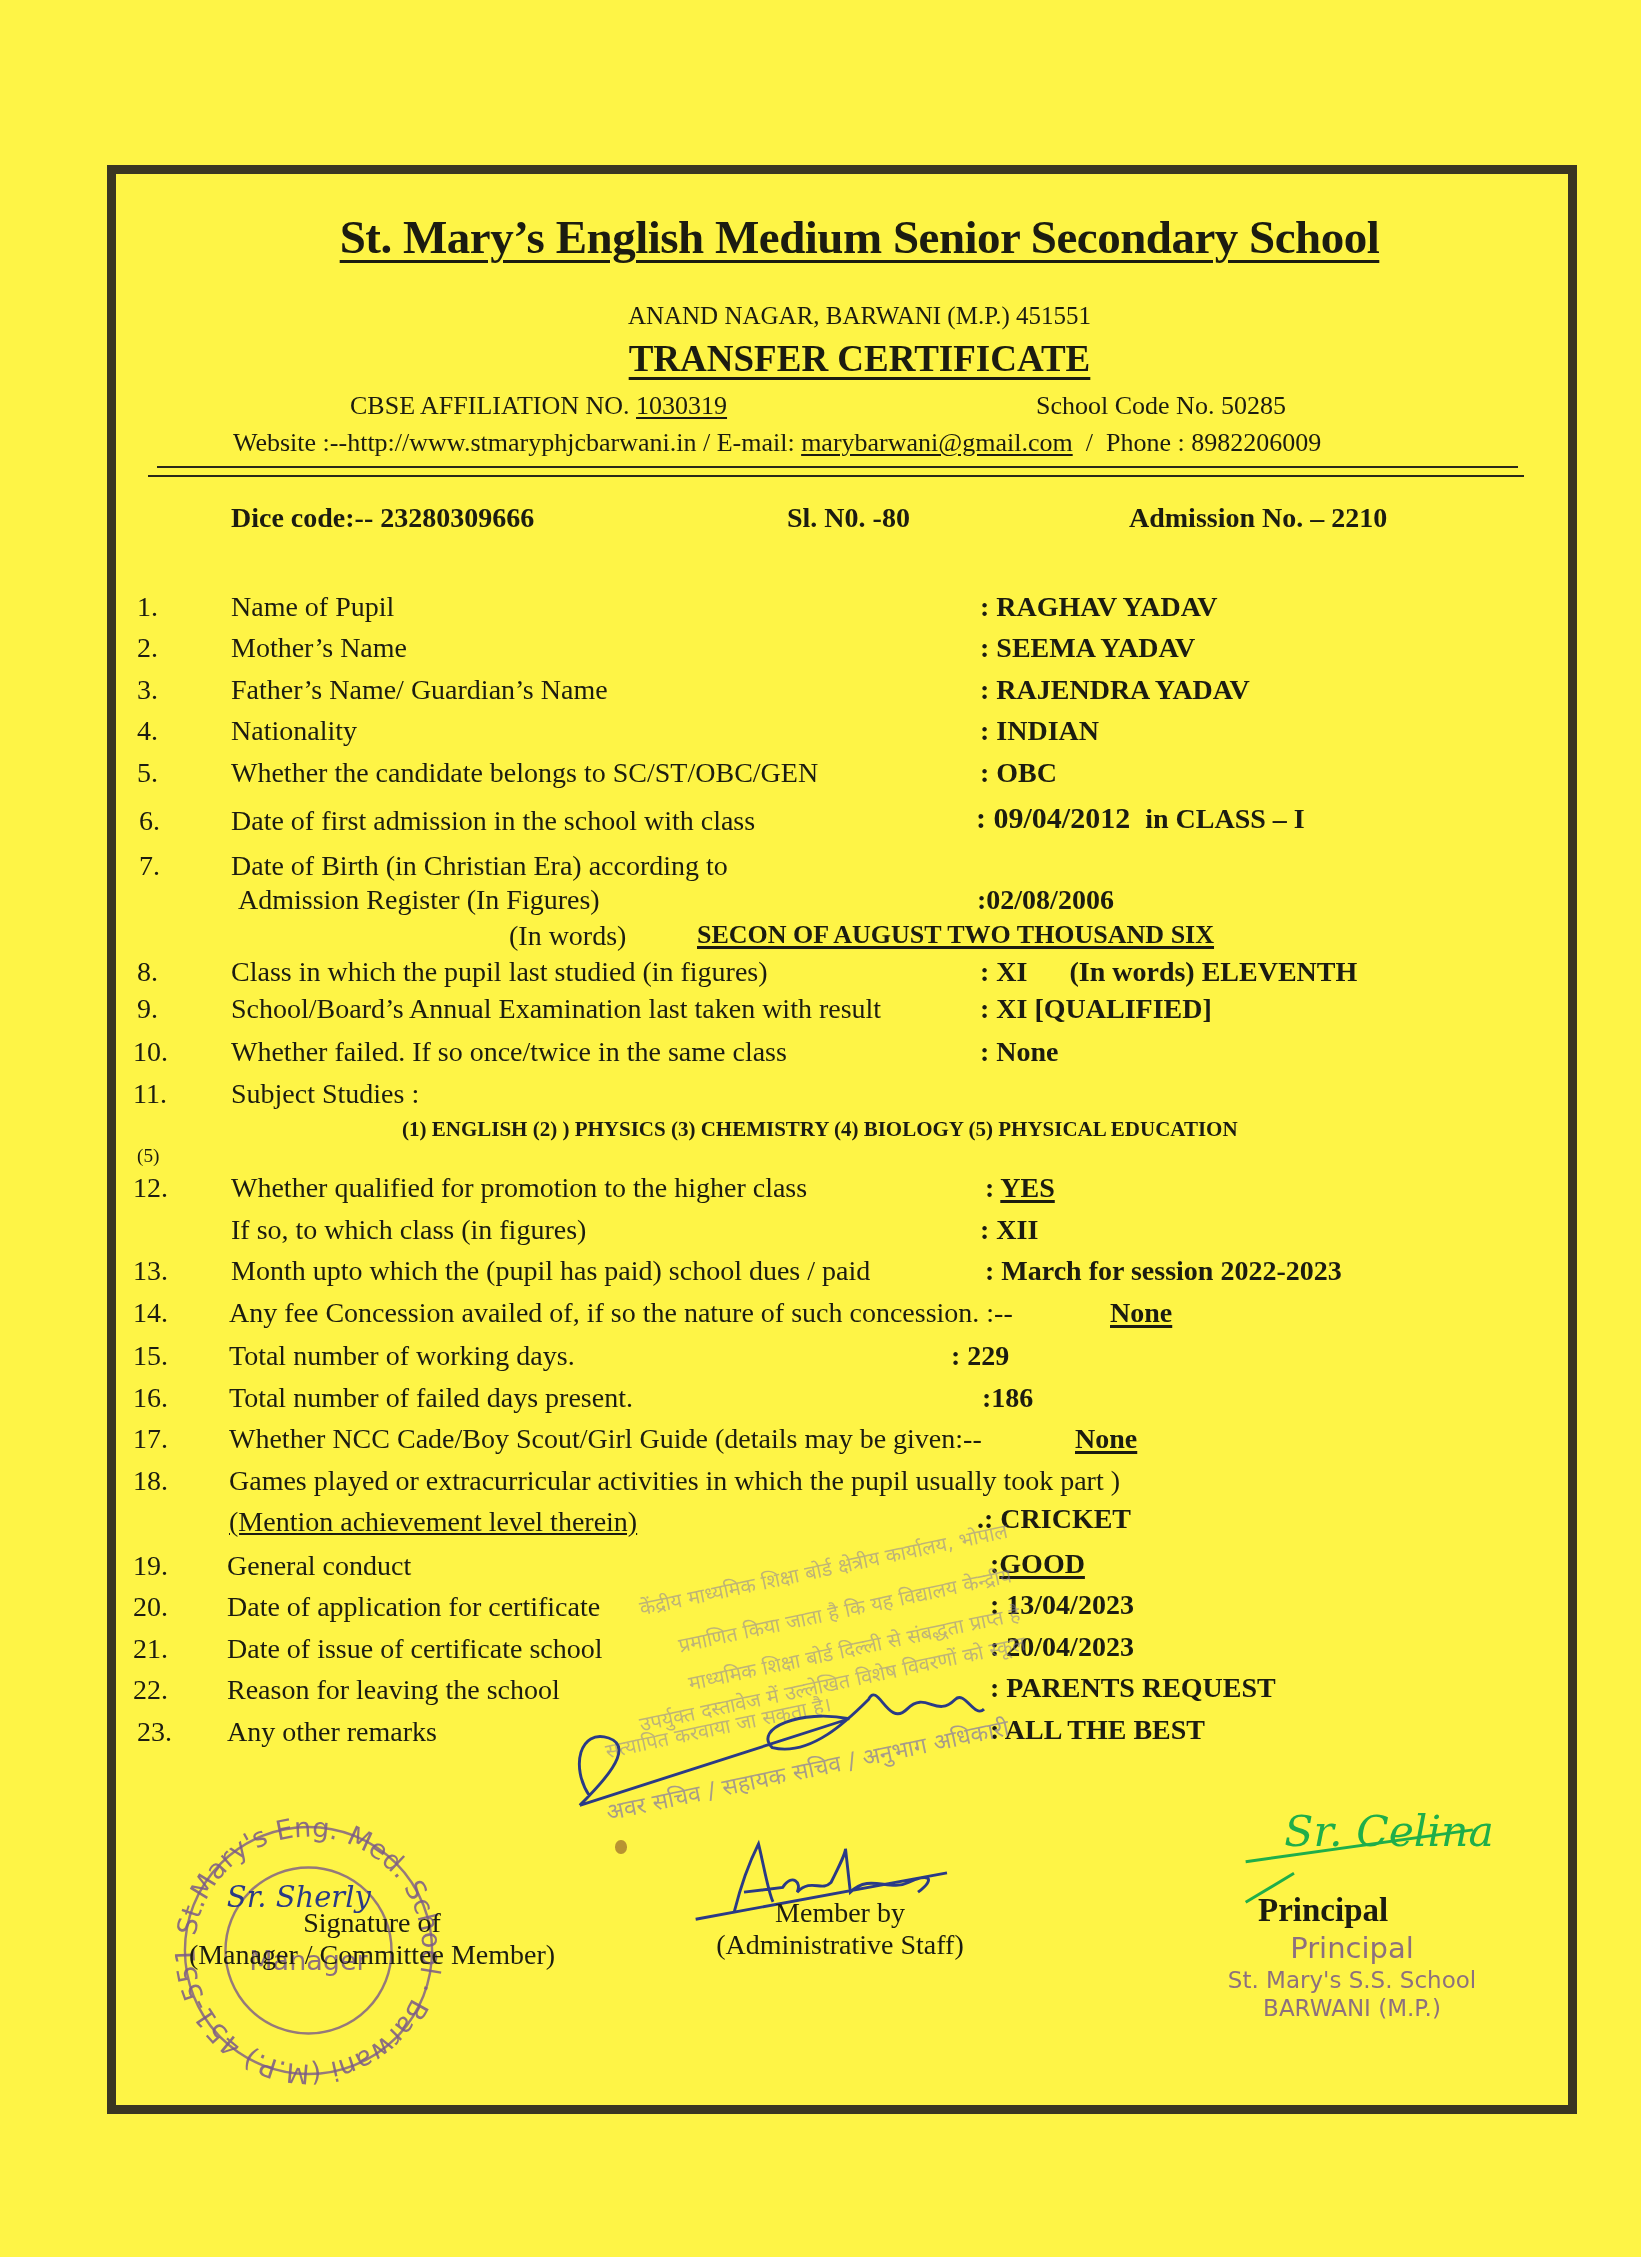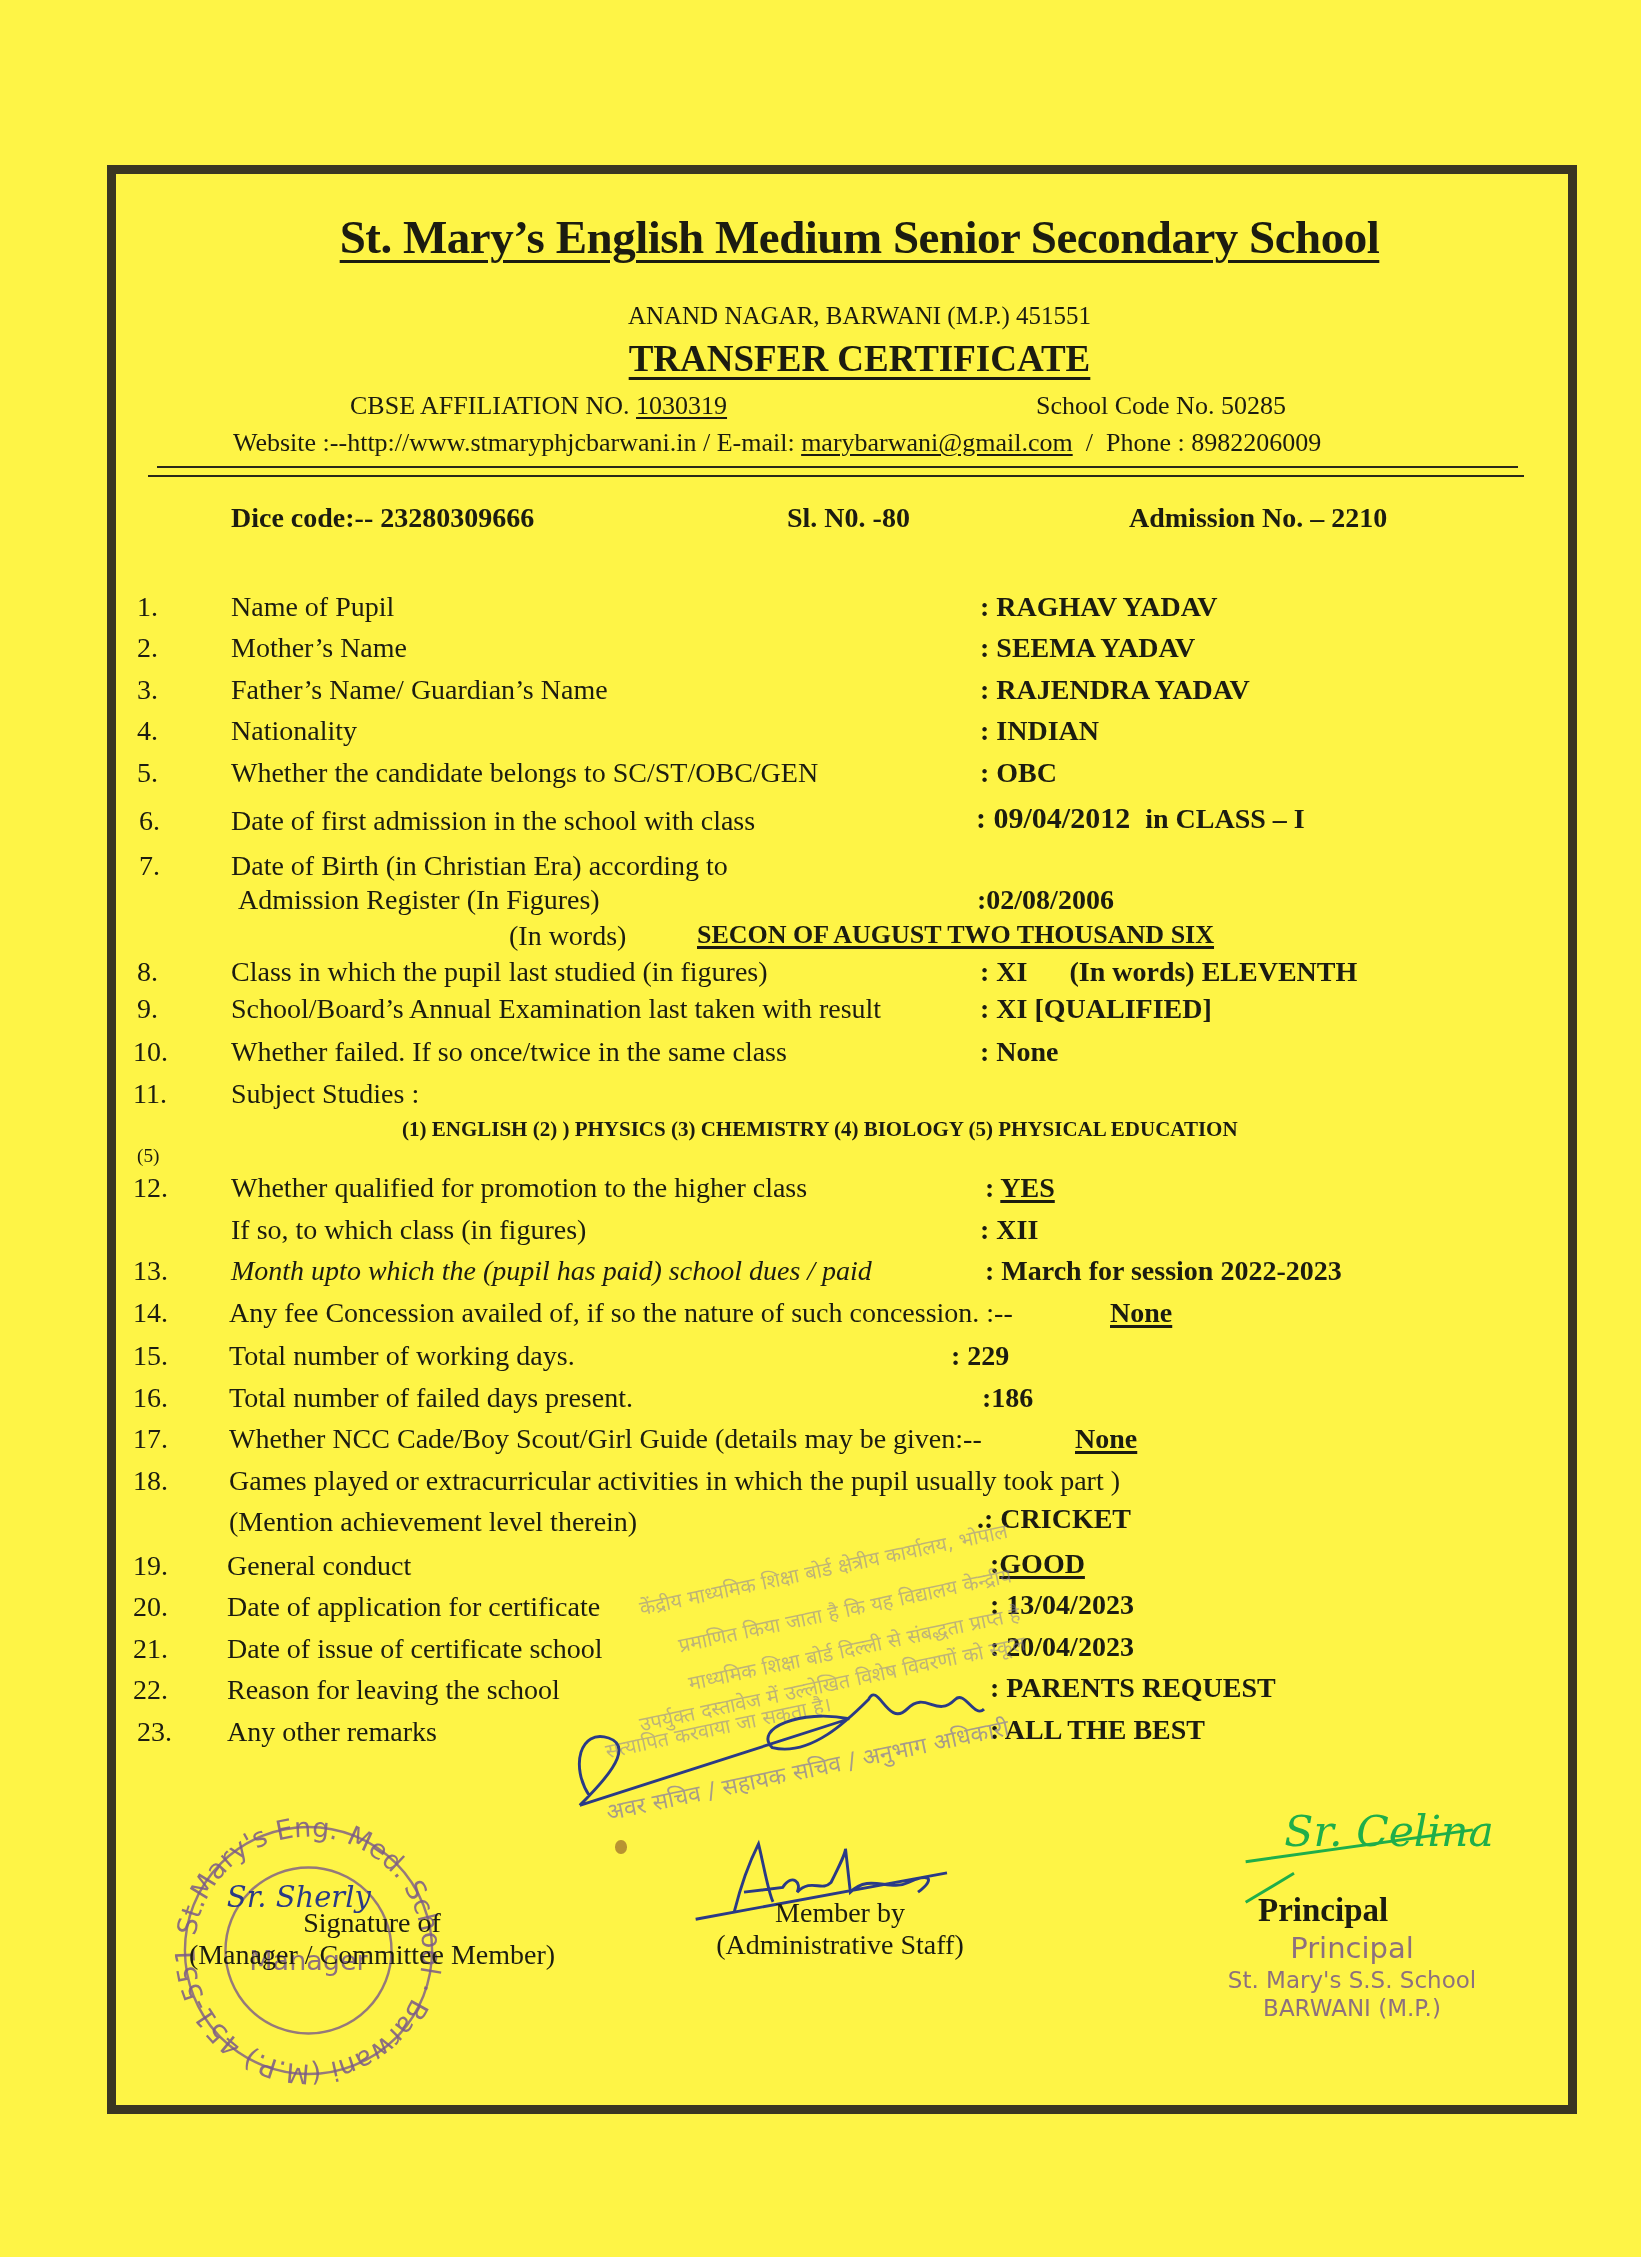--- a/index.html
+++ b/index.html
@@ -140,42 +140,42 @@
   <div class="abs num" style="left:133px; top:1172px;">12.</div>
   <div class="abs lbl" style="left:231px; top:1172px;">Whether qualified for promotion to the higher class</div>
   <div class="abs val" style="left:985px; top:1172px;">
     <span>:</span>
     <span class="u" style="text-decoration-thickness:2.9px;">YES</span>
   </div>
   <div class="abs lbl" style="left:231px; top:1214px;">If so, to which class (in figures)</div>
   <div class="abs val" style="left:980px; top:1214px;">:  XII</div>
 
   <div class="abs num" style="left:133px; top:1255px;">13.</div>
-  <div class="abs lbl" style="left:231px; top:1255px;font-style:italic;">Month upto which the (pupil has paid) school dues / paid</div>
+  <div class="abs lbl" style="left:231px; top:1255px;">Month upto which the (pupil has paid) school dues / paid</div>
   <div class="abs val" style="left:985px; top:1255px;">: March for session  2022-2023</div>
 
   <div class="abs num" style="left:133px; top:1297px;">14.</div>
   <div class="abs lbl" style="left:229px; top:1297px;">Any fee Concession availed of, if so the nature of such concession. :--</div>
   <div class="abs val u" style="left:1110px; top:1297px; text-decoration-thickness:2.9px;">None</div>
 
   <div class="abs num" style="left:133px; top:1340px;">15.</div>
   <div class="abs lbl" style="left:229px; top:1340px;">Total number of working days.</div>
   <div class="abs val" style="left:951px; top:1340px;">: 229</div>
 
   <div class="abs num" style="left:133px; top:1382px;">16.</div>
   <div class="abs lbl" style="left:229px; top:1382px;">Total number of failed days present.</div>
   <div class="abs val" style="left:982px; top:1382px;">:186</div>
 
   <div class="abs num" style="left:133px; top:1423px;">17.</div>
   <div class="abs lbl" style="left:229px; top:1423px;">Whether NCC Cade/Boy Scout/Girl Guide (details may be given:--</div>
   <div class="abs val u" style="left:1075px; top:1423px; text-decoration-thickness:2.9px;">None</div>
 
   <div class="abs num" style="left:133px; top:1465px;">18.</div>
   <div class="abs lbl" style="left:229px; top:1465px;">Games played or extracurricular activities in which the pupil usually took part )</div>
-  <div class="abs lbl" style="left:229px; top:1506px;">(Mention achievement level therein)</div>
+  <div class="abs lbl" style="left:229px; top:1506px;text-decoration:underline;">(Mention achievement level therein)</div>
   <div class="abs val" style="left:977px; top:1503px;">.:  CRICKET</div>
 
   <div class="abs num" style="left:133px; top:1550px;">19.</div>
   <div class="abs lbl" style="left:227px; top:1550px;">General conduct</div>
   <div class="abs val" style="left:990px; top:1548px;">
     <span>:</span><span class="u" style="text-decoration-thickness:2.9px;">GOOD</span>
   </div>
 
   <div class="abs num" style="left:133px; top:1591px;">20.</div>
   <div class="abs lbl" style="left:227px; top:1591px;">Date of application for certificate</div>

